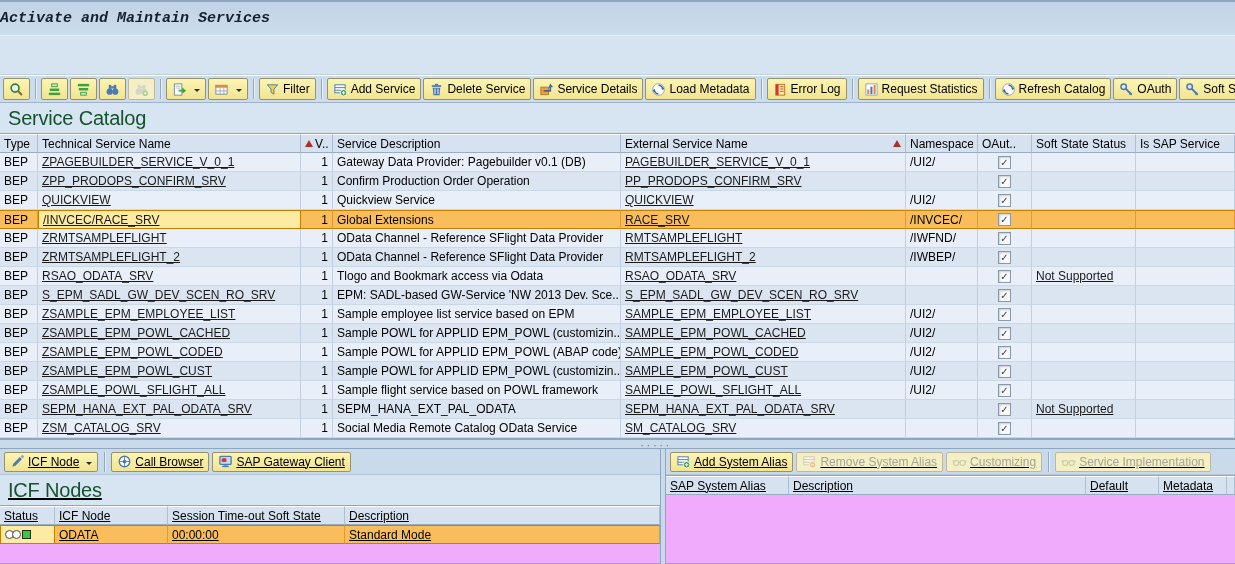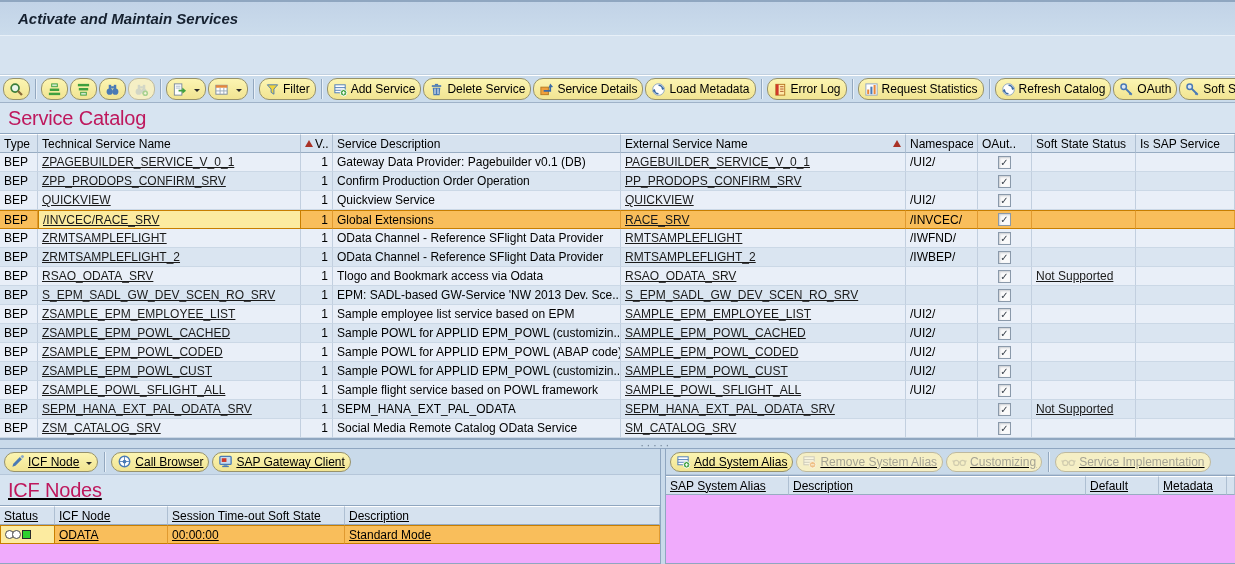--- a/index.html
+++ b/index.html
@@ -4,45 +4,45 @@
 <style>
   * { box-sizing: border-box; margin: 0; padding: 0; }
   html,body { width:1235px; height:564px; overflow:hidden; }
   body { font-family:"Liberation Sans", sans-serif; font-size:12px; color:#000;
          background:var(--panel-bg,#D7E4F1); }
   .app { width:1235px; height:564px; display:flex; flex-direction:column; }
 
   
   .titlebar { height:36px; border-top:2px solid #8FA6C0;
     background:linear-gradient(#C2D3E7,#CBDCEC);
-    display:flex; align-items:center; padding-left:18px;
-    border-bottom:1px solid #E8F0F8; flex:0 0 auto; }
+    display:flex; align-items:center; 
+    border-bottom:1px solid #E8F0F8; flex:0 0 auto;font-family:Liberation Mono, monospace; }
   .titlebar .title { font-size:15px; font-weight:bold; font-style:italic; color:#15202F; }
   .subband { height:39px; background:#D6E3F0; border-bottom:1px solid #C0D0E0; flex:0 0 auto; }
 
   
   .toolbar { height:28px; background:#CBDCEC; border-top:1px solid #FFFFFF;
     border-bottom:1px solid #9FB2C8; display:flex; align-items:center;
     padding:0 3px; gap:2px; flex:0 0 auto; white-space:nowrap; }
   .tbtn { height:22px; display:inline-flex; align-items:center; gap:3px; padding:0 5px;
     background:linear-gradient(var(--btn-top,#FCF5B2),var(--btn-bottom,#F1E492));
-    border:1px solid #97926B; border-radius:10px; font-family:inherit; font-size:12px;
+    border:1px solid #97926B; border-radius:2px; font-family:inherit; font-size:12px;
     color:#000; cursor:default; flex:0 0 auto; }
   .tbtn.small { height:20px; }
   .tbtn.disabled { background:#F5EFC5; color:#A6A494; border-color:#BEB99E; }
   .tbtn.disabled svg { opacity:.45; }
   .tbtn .ticon { display:inline-flex; width:15px; height:15px; }
   .tb-sep { width:1px; height:20px; background:#93A8BF; box-shadow:1px 0 0 #E8F0F8;
     margin:0 3px; flex:0 0 auto; }
   .dd-arrow { width:0; height:0; border:3.5px solid transparent; border-top-color:#2A2A2A;
     margin-left:4px; margin-top:6px; }
 
   
   .heading-row { height:30px; display:flex; align-items:center; padding:0 8px; flex:0 0 auto; }
-  .heading-row .h { font-size:20px; color:#be185d; letter-spacing:-0.2px; }
+  .heading-row .h { font-size:20px; color:#14532d; letter-spacing:-0.2px; }
 
   
   table { border-collapse:separate; border-spacing:0; table-layout:fixed; width:100%; }
   .grid-wrap { border:1px solid #8FA6C0; border-left:none; border-right:none; background:#f0abfc; }
   th { background:var(--header-bg,#D6E2EF); font-weight:normal; text-align:left;
     height:19px; padding:0 4px; border-right:1px solid #AEBFD2; border-bottom:1px solid #98ACC2;
     border-top:1px solid #FFFFFF; overflow:hidden; white-space:nowrap; }
   td { height:19px; padding:0 4px; border-right:1px solid #C2CFDF; border-bottom:1px solid #CBD8E6;
     overflow:hidden; white-space:nowrap; }
   tr.r-light td { background:var(--row-light,#E9EFF8); }

